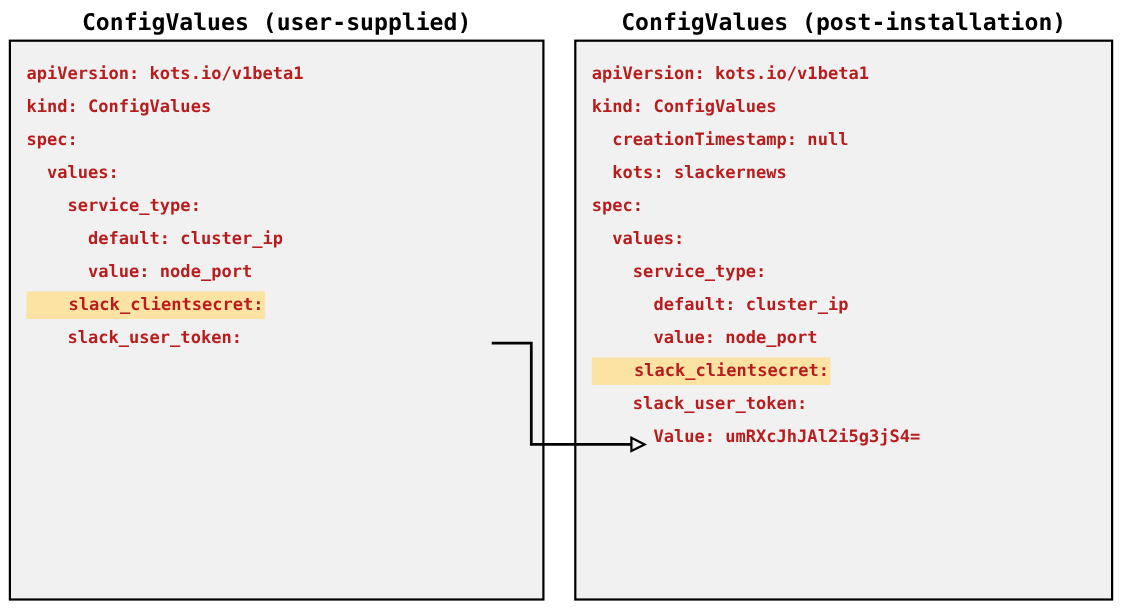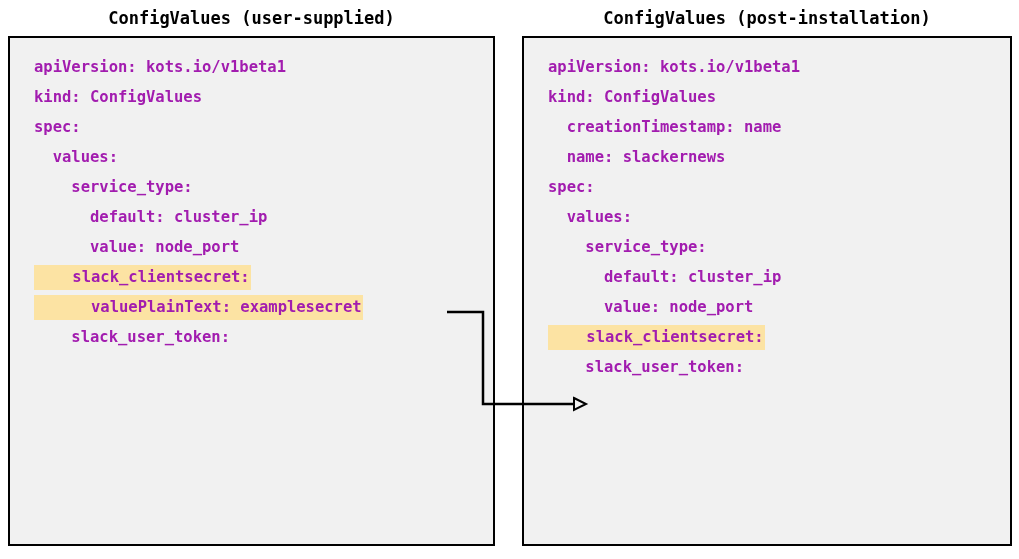--- a/index.html
+++ b/index.html
@@ -18,45 +18,45 @@
     position: absolute;
     top: 0;
   }
   .panel-title {
     position: absolute;
     top: 8px;
     left: 0;
     width: 100%;
     text-align: center;
     font-family: "DejaVu Sans Mono", "Liberation Mono", monospace;
-    font-size: 17px;
+    font-size: 21px;
     font-weight: bold;
     color: #000000;
     letter-spacing: 0px;
     white-space: nowrap;
   }
   .code-box {
     position: absolute;
     top: 36px;
     left: 0;
     box-sizing: border-box;
     background: #f1f1f1;
     border: 2px solid #000000;
     padding: 14px 0 0 0;
     overflow: hidden;
   }
   .code-line {
     font-family: "DejaVu Sans Mono", "Liberation Mono", monospace;
     font-size: 15.5px;
     font-weight: bold;
-    color: #a21caf;
+    color: #b91c1c;
     height: 30px;
     line-height: 30px;
     white-space: pre;
-    padding-left: 24px;
+    padding-left: 14px;
   }
   .code-line .hl {
     background: #fce3a3;
     padding: 3px 1px 4px 1px;
   }
   
   #panel-left  { left: 8px;  width: 487px; }
   #panel-left  .code-box { width: 487px; height: 510px; }
   #panel-right { left: 522px; width: 490px; }
   #panel-right .code-box { width: 490px; height: 510px; }
@@ -77,38 +77,38 @@
   <div class="panel-title">ConfigValues (user-supplied)</div>
   <div class="code-box">
     <div class="code-line"><span>apiVersion: kots.io/v1beta1</span></div>
     <div class="code-line"><span>kind: ConfigValues</span></div>
     <div class="code-line"><span>spec:</span></div>
     <div class="code-line"><span>  values:</span></div>
     <div class="code-line"><span>    service_type:</span></div>
     <div class="code-line"><span>      default: cluster_ip</span></div>
     <div class="code-line"><span>      value: node_port</span></div>
     <div class="code-line"><span class="hl">    slack_clientsecret:</span></div>
-    <div class="code-line"><span class="hl">      valuePlainText: examplesecret</span></div>
     <div class="code-line"><span>    slack_user_token:</span></div>
   </div>
 </div>
 
 <div class="panel" id="panel-right">
   <div class="panel-title">ConfigValues (post-installation)</div>
   <div class="code-box">
     <div class="code-line"><span>apiVersion: kots.io/v1beta1</span></div>
     <div class="code-line"><span>kind: ConfigValues</span></div>
-    <div class="code-line"><span>  creationTimestamp: name</span></div>
-    <div class="code-line"><span>  name: slackernews</span></div>
+    <div class="code-line"><span>  creationTimestamp: null</span></div>
+    <div class="code-line"><span>  kots: slackernews</span></div>
     <div class="code-line"><span>spec:</span></div>
     <div class="code-line"><span>  values:</span></div>
     <div class="code-line"><span>    service_type:</span></div>
     <div class="code-line"><span>      default: cluster_ip</span></div>
     <div class="code-line"><span>      value: node_port</span></div>
     <div class="code-line"><span class="hl">    slack_clientsecret:</span></div>
     <div class="code-line"><span>    slack_user_token:</span></div>
+    <div class="code-line"><span>      Value: umRXcJhJAl2i5g3jS4=</span></div>
   </div>
 </div>
 
 <svg id="connector" viewBox="0 0 1019 559">
   <polyline points="447,312 483,312 483,404 574,404" fill="none" stroke="#000000" stroke-width="2.5"></polyline>
   <polygon points="574,398 586,404 574,410" fill="none" stroke="#000000" stroke-width="2"></polygon>
 </svg>
 
 </body></html>

